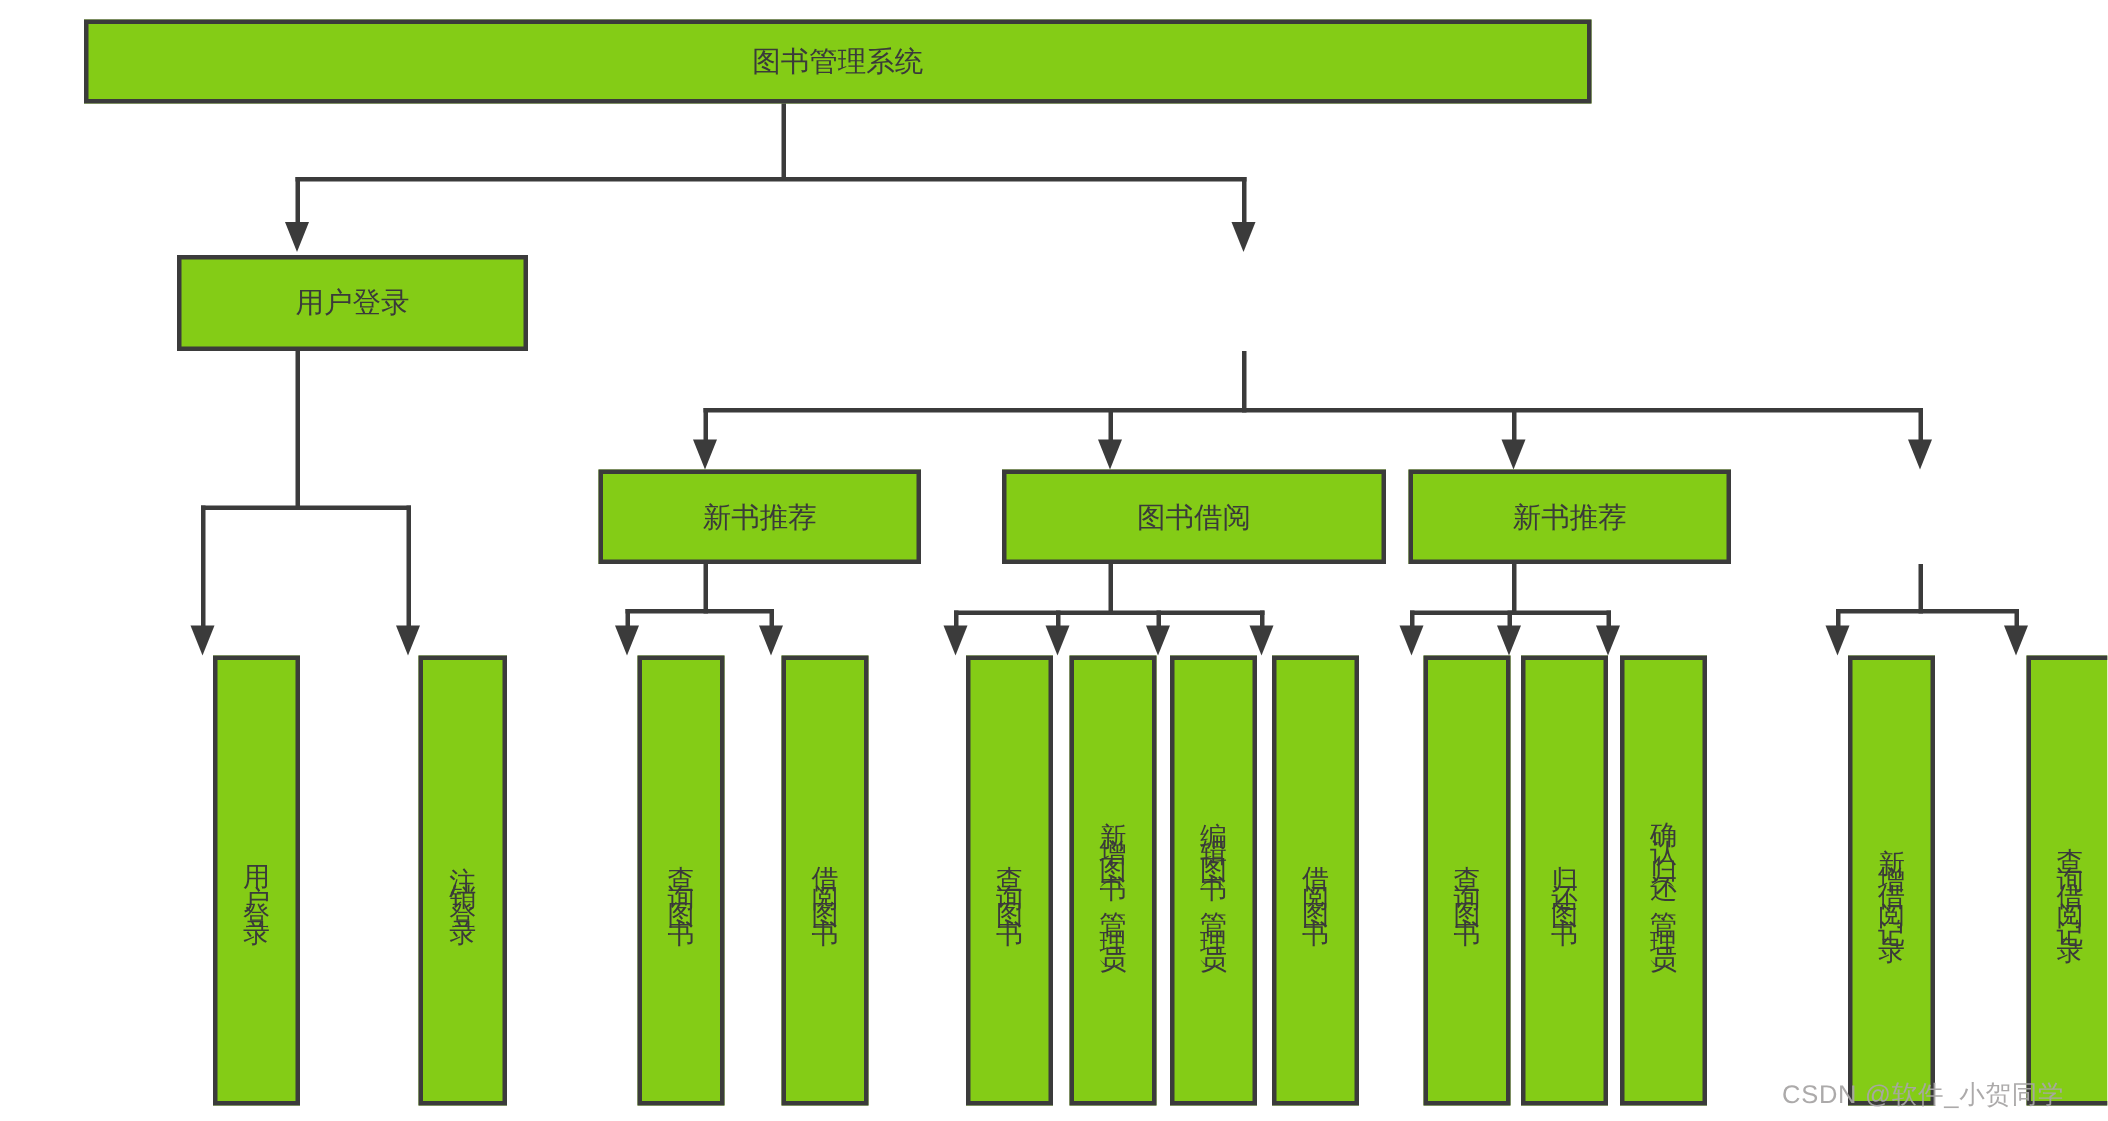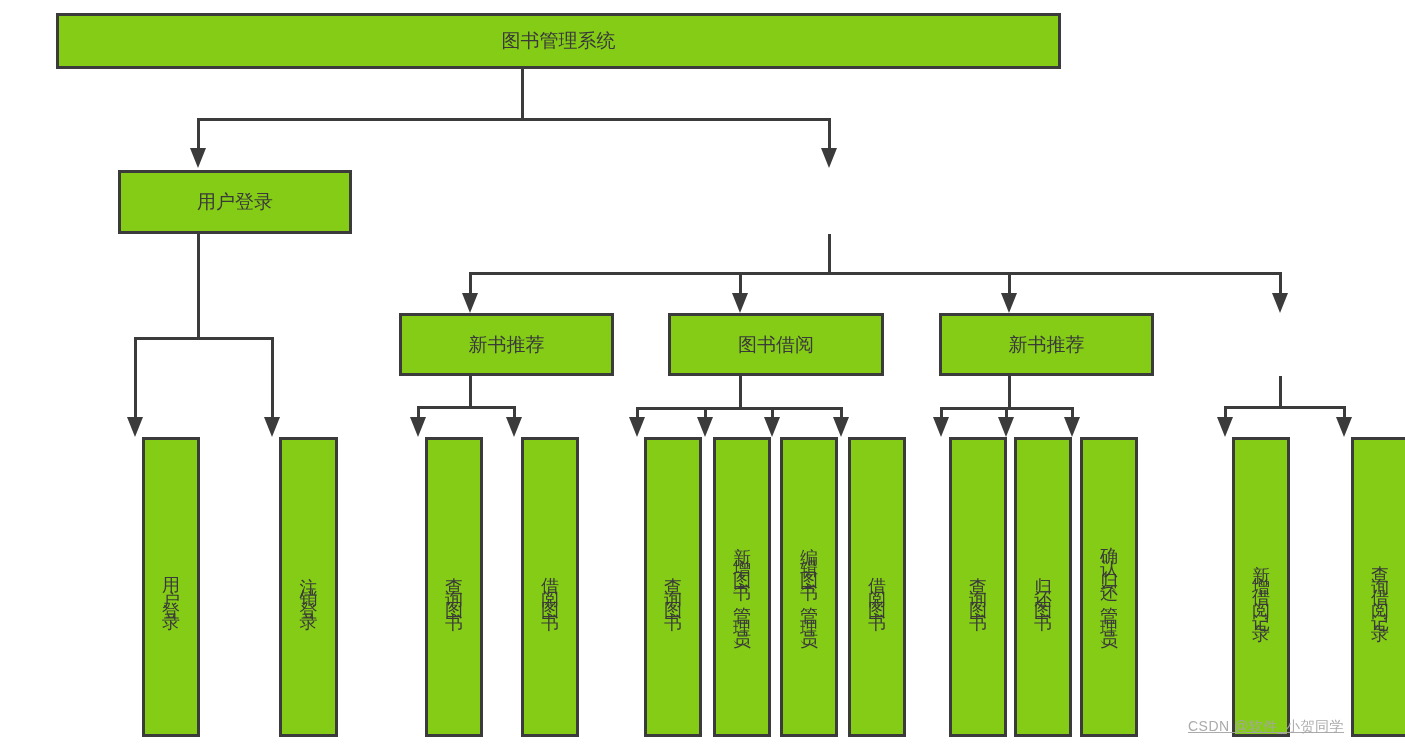--- a/index.html
+++ b/index.html
@@ -20,22 +20,22 @@
   }
   .vline { position:absolute; width:3px; background:#3b3b3b; }
   .hline { position:absolute; height:3px; background:#3b3b3b; }
   .ahead {
     position:absolute; width:0; height:0;
     border-left:8px solid transparent;
     border-right:8px solid transparent;
     border-top:20px solid #3b3b3b;
   }
   .watermark {
-    position:absolute; font-size:14px; color:rgba(168,165,165,0.95);
-    z-index:10; white-space:nowrap; letter-spacing:0.5px;text-decoration:underline;
+    position:absolute; font-size:17px; color:rgba(168,165,165,0.95);
+    z-index:10; white-space:nowrap; letter-spacing:0.5px;
   }
 </style>
 </head>
 <body>
 
 <div id="canvas">
 
   <div class="box" style="left:20px;top:13px;width:1005px;height:56px">图书管理系统</div>
 
   <div class="vline" style="left:521px;top:69px;height:51px"></div>
@@ -59,21 +59,21 @@
   <div class="vline" style="left:469px;top:272px;height:23px"></div>
   <div class="ahead" style="left:462px;top:293px"></div>
   <div class="vline" style="left:739px;top:272px;height:23px"></div>
   <div class="ahead" style="left:732px;top:293px"></div>
   <div class="vline" style="left:1008px;top:272px;height:23px"></div>
   <div class="ahead" style="left:1001px;top:293px"></div>
   <div class="vline" style="left:1279px;top:272px;height:23px"></div>
   <div class="ahead" style="left:1272px;top:293px"></div>
 
   <div class="box" style="left:363px;top:313px;width:215px;height:63px">新书推荐</div>
-  <div class="box" style="left:632px;top:313px;width:216px;height:63px">图书借阅</div>
+  <div class="box" style="left:632px;top:313px;width:256px;height:63px">图书借阅</div>
   <div class="box" style="left:903px;top:313px;width:215px;height:63px">新书推荐</div>
 
   <div class="vline" style="left:469px;top:376px;height:33px"></div>
   <div class="hline" style="left:417px;top:406px;width:99px"></div>
   <div class="vline" style="left:417px;top:406px;height:13px"></div>
   <div class="ahead" style="left:410px;top:417px"></div>
   <div class="vline" style="left:513px;top:406px;height:13px"></div>
   <div class="ahead" style="left:506px;top:417px"></div>
 
   <div class="vline" style="left:739px;top:376px;height:34px"></div>

